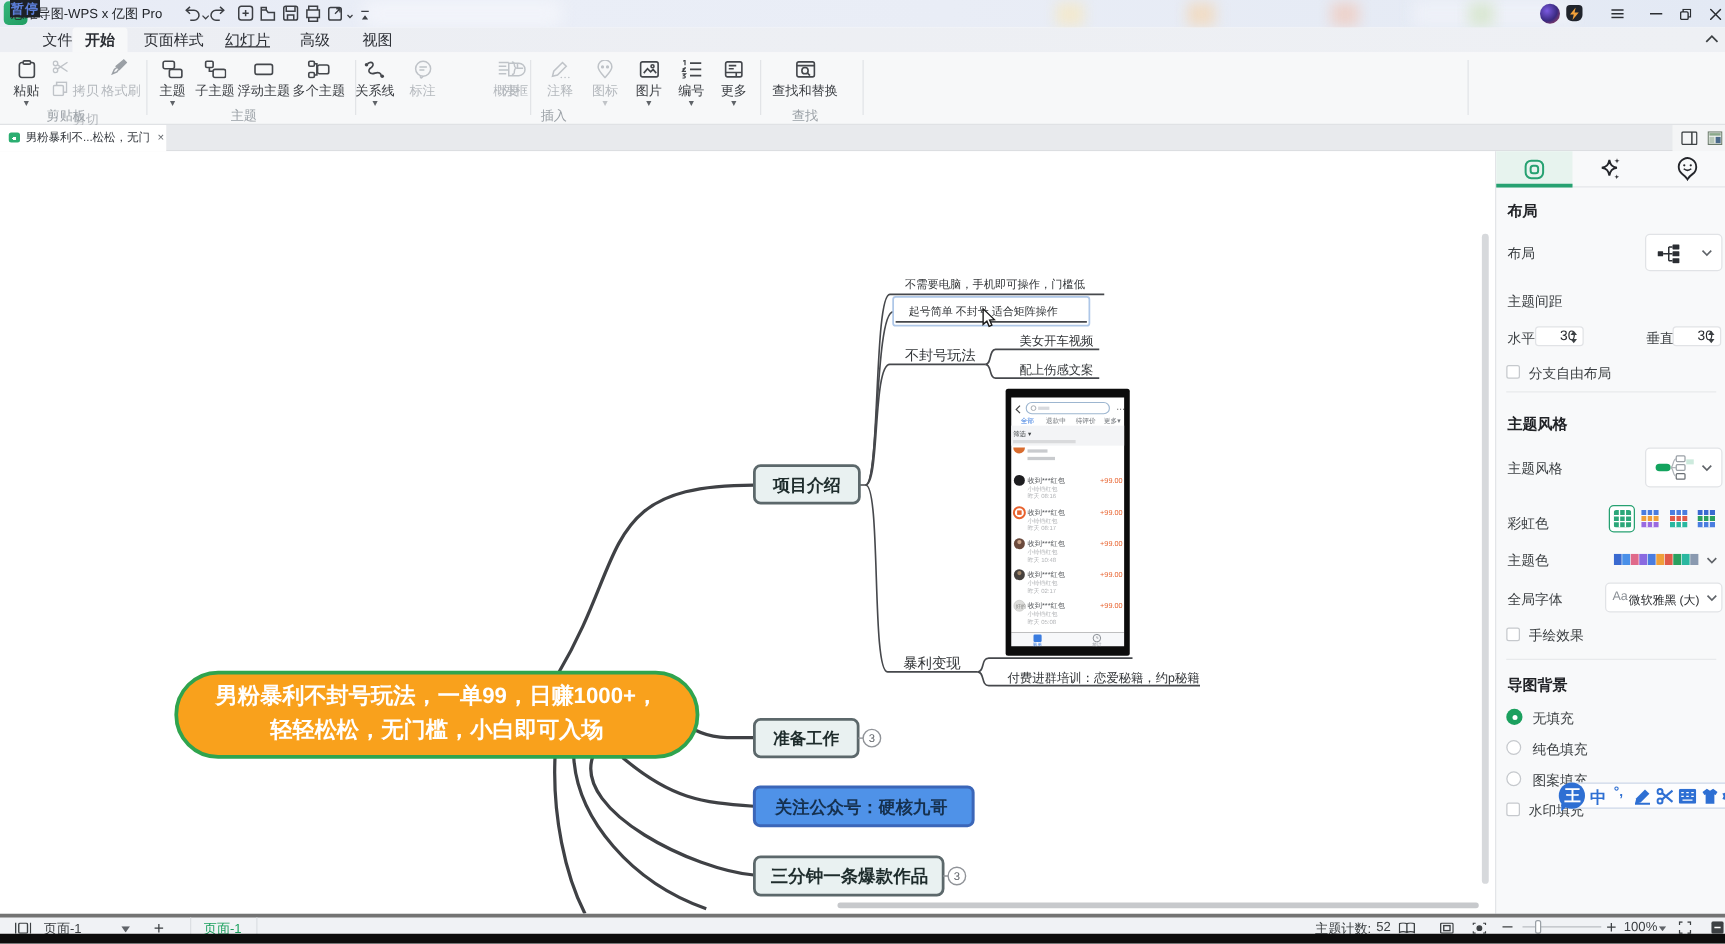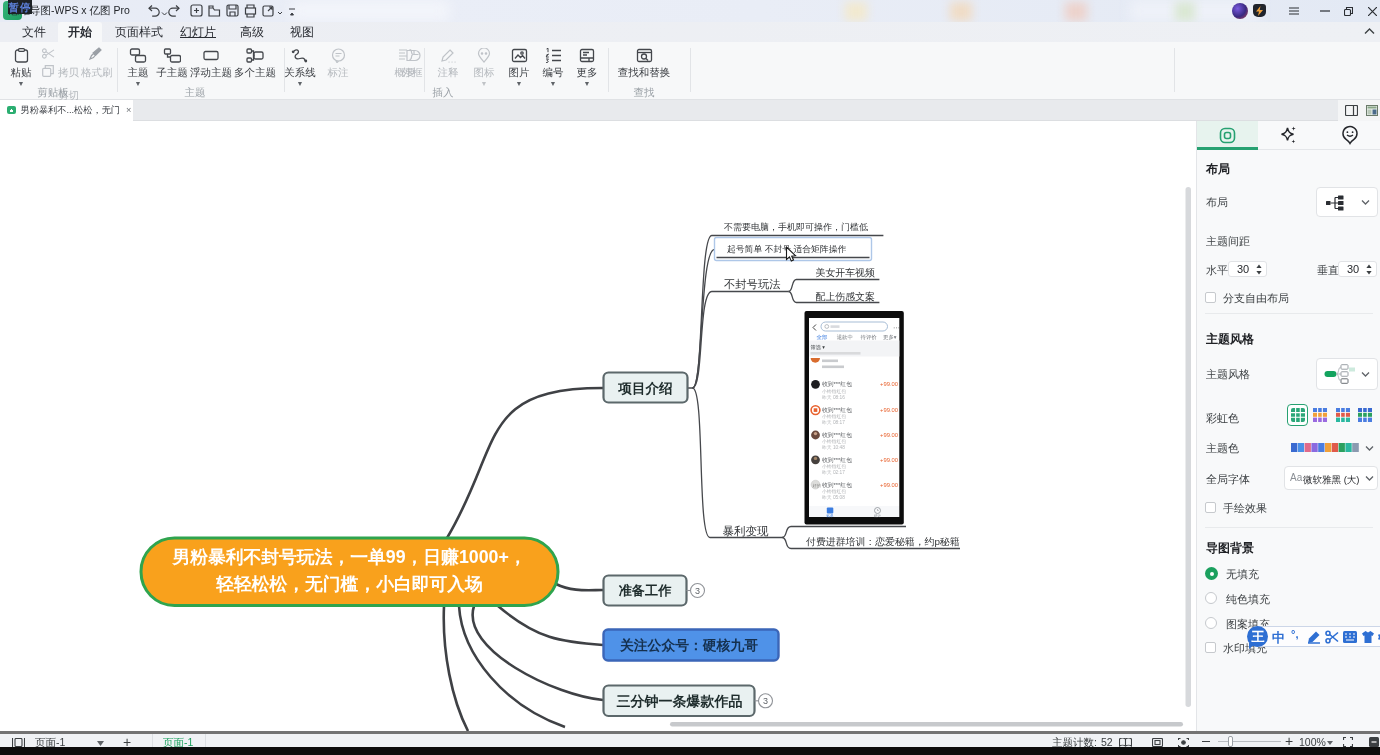--- a/index.html
+++ b/index.html
@@ -32,21 +32,21 @@
 #doctabs{position:absolute;left:0;top:100px;width:1380px;height:21px;background:#e8eaed;border-bottom:1px solid #dcdee1;}
 #doctab1{position:absolute;left:0;top:0;width:133px;height:21px;background:#fff;font-size:9.2px;color:#33373d;line-height:21px;white-space:nowrap;overflow:hidden;}
 
 #canvas{position:absolute;left:0;top:121px;width:1196px;height:610px;background:#ffffff;overflow:hidden;}
 
 #rpanel{position:absolute;left:1196px;top:121px;width:184px;height:610px;background:#f8f9fa;border-left:1px solid #e3e5e8;}
 .ptab{position:absolute;top:0;width:61px;height:29px;}
 .plabel{font-size:11px;color:#3c4043;}
 .phead{font-size:12px;font-weight:bold;color:#202226;}
 .pselect{position:absolute;background:#fff;border:1px solid #e1e3e6;border-radius:4px;}
-.spin{position:absolute;width:39px;height:16px;background:#fff;border:1px solid #e1e3e6;border-radius:3px;font-size:11px;color:#27292d;line-height:15px;text-align:left;padding-left:8px;}
+.spin{position:absolute;width:39px;height:16px;background:#fff;border:1px solid #e1e3e6;border-radius:3px;font-size:11px;color:#27292d;line-height:15px;text-align:left;padding-left:19px;}
 .cbox{position:absolute;width:11px;height:11px;background:#fff;border:1px solid #c6c9cd;border-radius:2px;}
 .divline{position:absolute;left:8px;width:168px;height:1px;background:#e8eaec;}
 
 #statusbar{position:absolute;left:0;top:731px;width:1380px;height:16px;background:#f0f2f5;border-top:3px solid #737373;font-size:10.5px;color:#3c4043;}
 #blackstrip{position:absolute;left:0;top:747px;width:1380px;height:8px;background:#0d0d0d;}
 </style></head>
 <body>
 
 <div id="titlebar">
   <div class="patch1"></div>
@@ -90,21 +90,21 @@
   <svg class="abs" style="left:1344px;top:7px;" width="9" height="9" viewBox="0 0 9 9" fill="none" stroke="#2b2e33" stroke-width="1.1">
       <rect x="0.5" y="2.5" width="6" height="6" rx="1"></rect>
       <path d="M2.5,2.5 v-2 h6 v6 h-2"></path>
     </svg>
   <svg class="abs" style="left:1368px;top:7px;" width="9" height="9" viewBox="0 0 9 9" stroke="#2b2e33" stroke-width="1.2">
       <path d="M0,0 L9,9 M9,0 L0,9"></path>
     </svg>
 </div>
 
 <div id="menurow">
-  <div class="mtab" style="left:10px;width:48px;">文件</div>
+  <div class="mtab" style="left:10px;width:48px;text-align:right;">文件</div>
   <div class="mtab active" style="left:58px;width:44px;">开始</div>
   <div class="mtab" style="left:110px;width:58px;">页面样式</div>
   <div class="mtab" style="left:172px;width:52px;text-decoration:underline;">幻灯片</div>
   <div class="mtab" style="left:228px;width:48px;">高级</div>
   <div class="mtab" style="left:278px;width:48px;">视图</div>
   <svg class="abs" style="left:1364px;top:5px;" width="11" height="8" viewBox="0 0 11 8" fill="none" stroke="#3c4043" stroke-width="1.4">
       <path d="M1,6.5 L5.5,2 L10,6.5"></path>
     </svg>
 </div>
 

